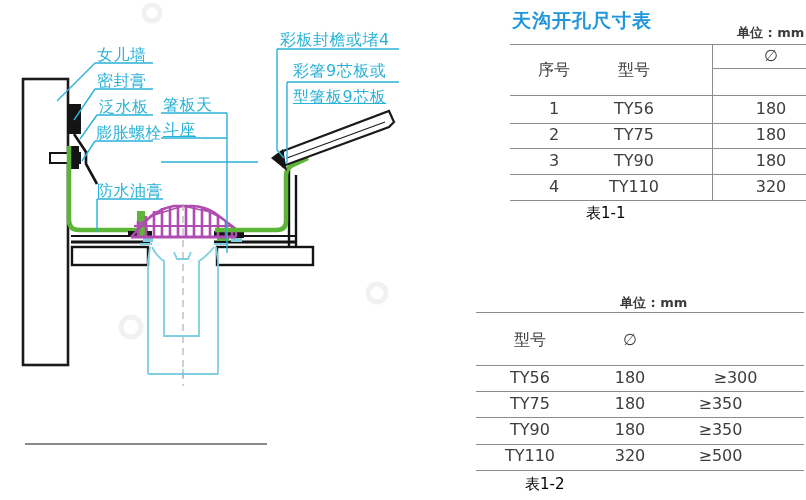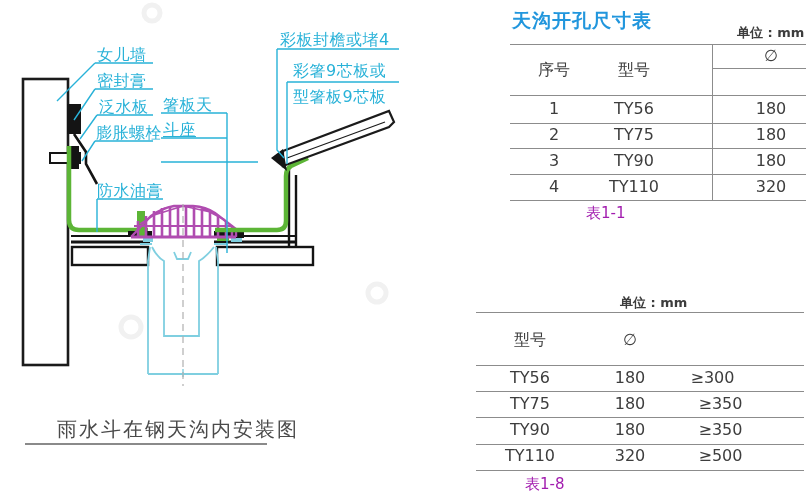--- a/index.html
+++ b/index.html
@@ -16,21 +16,21 @@
   .tbl{position:absolute;width:336px;}
   #table1{left:470px;top:0;height:240px;margin-left:34px;}
   #table2{left:470px;top:278px;height:222px;}
   .tbl-title{position:absolute;left:8px;color:#2196dd;font-size:19px;font-weight:bold;
              white-space:nowrap;letter-spacing:1px;}
   .tbl-unit{position:absolute;color:#3d3d3d;font-size:13px;font-weight:bold;white-space:nowrap;}
   .h-line{position:absolute;height:1px;background:#8c8c8c;}
   .v-line{position:absolute;width:1px;background:#8c8c8c;}
   .cell{position:absolute;text-align:center;color:#3d3d3d;font-size:16px;white-space:nowrap;}
   .hdr{font-weight:500;}
-  .tbl-caption{position:absolute;color:#a21caf;font-size:15px;font-weight:500;white-space:nowrap;}
+  .tbl-caption{position:absolute;color:#000000;font-size:15px;font-weight:500;white-space:nowrap;}
 </style>
 </head>
 <body>
 
 <div id="stage">
 
   <div id="diagram">
     <svg width="470" height="500" viewBox="0 0 470 500">
 
       <g fill="none" stroke="#f1f1f1" stroke-width="5">
@@ -145,23 +145,22 @@
 
     <div class="dlabel" style="left:97px;top:45px;">女儿墙</div>
     <div class="dlabel" style="left:97px;top:71px;">密封膏</div>
     <div class="dlabel" style="left:99px;top:97px;">泛水板</div>
     <div class="dlabel" style="left:96px;top:123px;">膨胀螺栓</div>
     <div class="dlabel" style="left:163px;top:95px;">箸板天</div>
     <div class="dlabel" style="left:163px;top:120px;text-decoration:underline;">斗座</div>
     <div class="dlabel" style="left:97px;top:181px;">防水油膏</div>
     <div class="dlabel" style="left:280px;top:30px;">彩板封檐或堵4</div>
     <div class="dlabel" style="left:293px;top:61px;text-align:center;">彩箸9芯板或</div>
-    <div class="dlabel" style="left:293px;top:87px;">型箸板9芯板</div>
-
-    <div id="diagram-caption">雨水斗在钢天沟内安装图</div>
+    <div class="dlabel" style="left:293px;top:87px;text-decoration:underline;">型箸板9芯板</div>
+
   </div>
 
   <div class="tbl" id="table1">
     <div class="tbl-title" style="top:8px;">天沟开孔尺寸表</div>
     <div class="tbl-unit" style="left:233px;top:24px;">单位 : mm</div>
 
     <div class="h-line" style="left:6px;top:44px;width:325px;"></div>
     <div class="v-line" style="left:208px;top:44px;height:156px;"></div>
     <div class="h-line" style="left:208px;top:68px;width:123px;"></div>
     <div class="h-line" style="left:6px;top:95px;width:325px;"></div>
@@ -207,34 +206,34 @@
     <div class="h-line" style="left:6px;top:139px;width:328px;"></div>
     <div class="h-line" style="left:6px;top:166px;width:328px;"></div>
     <div class="h-line" style="left:6px;top:192px;width:328px;"></div>
 
     <div class="cell hdr" style="left:30px;top:52px;width:60px;">型号</div>
     <div class="cell hdr" style="left:130px;top:52px;width:60px;">∅</div>
 
     <div>
       <div class="cell" style="left:30px;top:90px;width:60px;">TY56</div>
       <div class="cell" style="left:130px;top:90px;width:60px;">180</div>
-      <div class="cell" style="left:195px;top:90px;width:95px;">≥300</div>
+      <div class="cell" style="left:218px;top:90px;width:95px;">≥300</div>
     </div>
     <div>
       <div class="cell" style="left:30px;top:116px;width:60px;">TY75</div>
       <div class="cell" style="left:130px;top:116px;width:60px;">180</div>
       <div class="cell" style="left:203px;top:116px;width:95px;">≥350</div>
     </div>
     <div>
       <div class="cell" style="left:30px;top:142px;width:60px;">TY90</div>
       <div class="cell" style="left:130px;top:142px;width:60px;">180</div>
       <div class="cell" style="left:203px;top:142px;width:95px;">≥350</div>
     </div>
     <div>
       <div class="cell" style="left:30px;top:168px;width:60px;">TY110</div>
       <div class="cell" style="left:130px;top:168px;width:60px;">320</div>
       <div class="cell" style="left:203px;top:168px;width:95px;">≥500</div>
     </div>
 
-    <div class="tbl-caption" style="left:55px;top:197px;">表1-8</div>
+    <div class="tbl-caption" style="left:55px;top:197px;">表1-2</div>
   </div>
 
 </div>
 
 </body></html>

